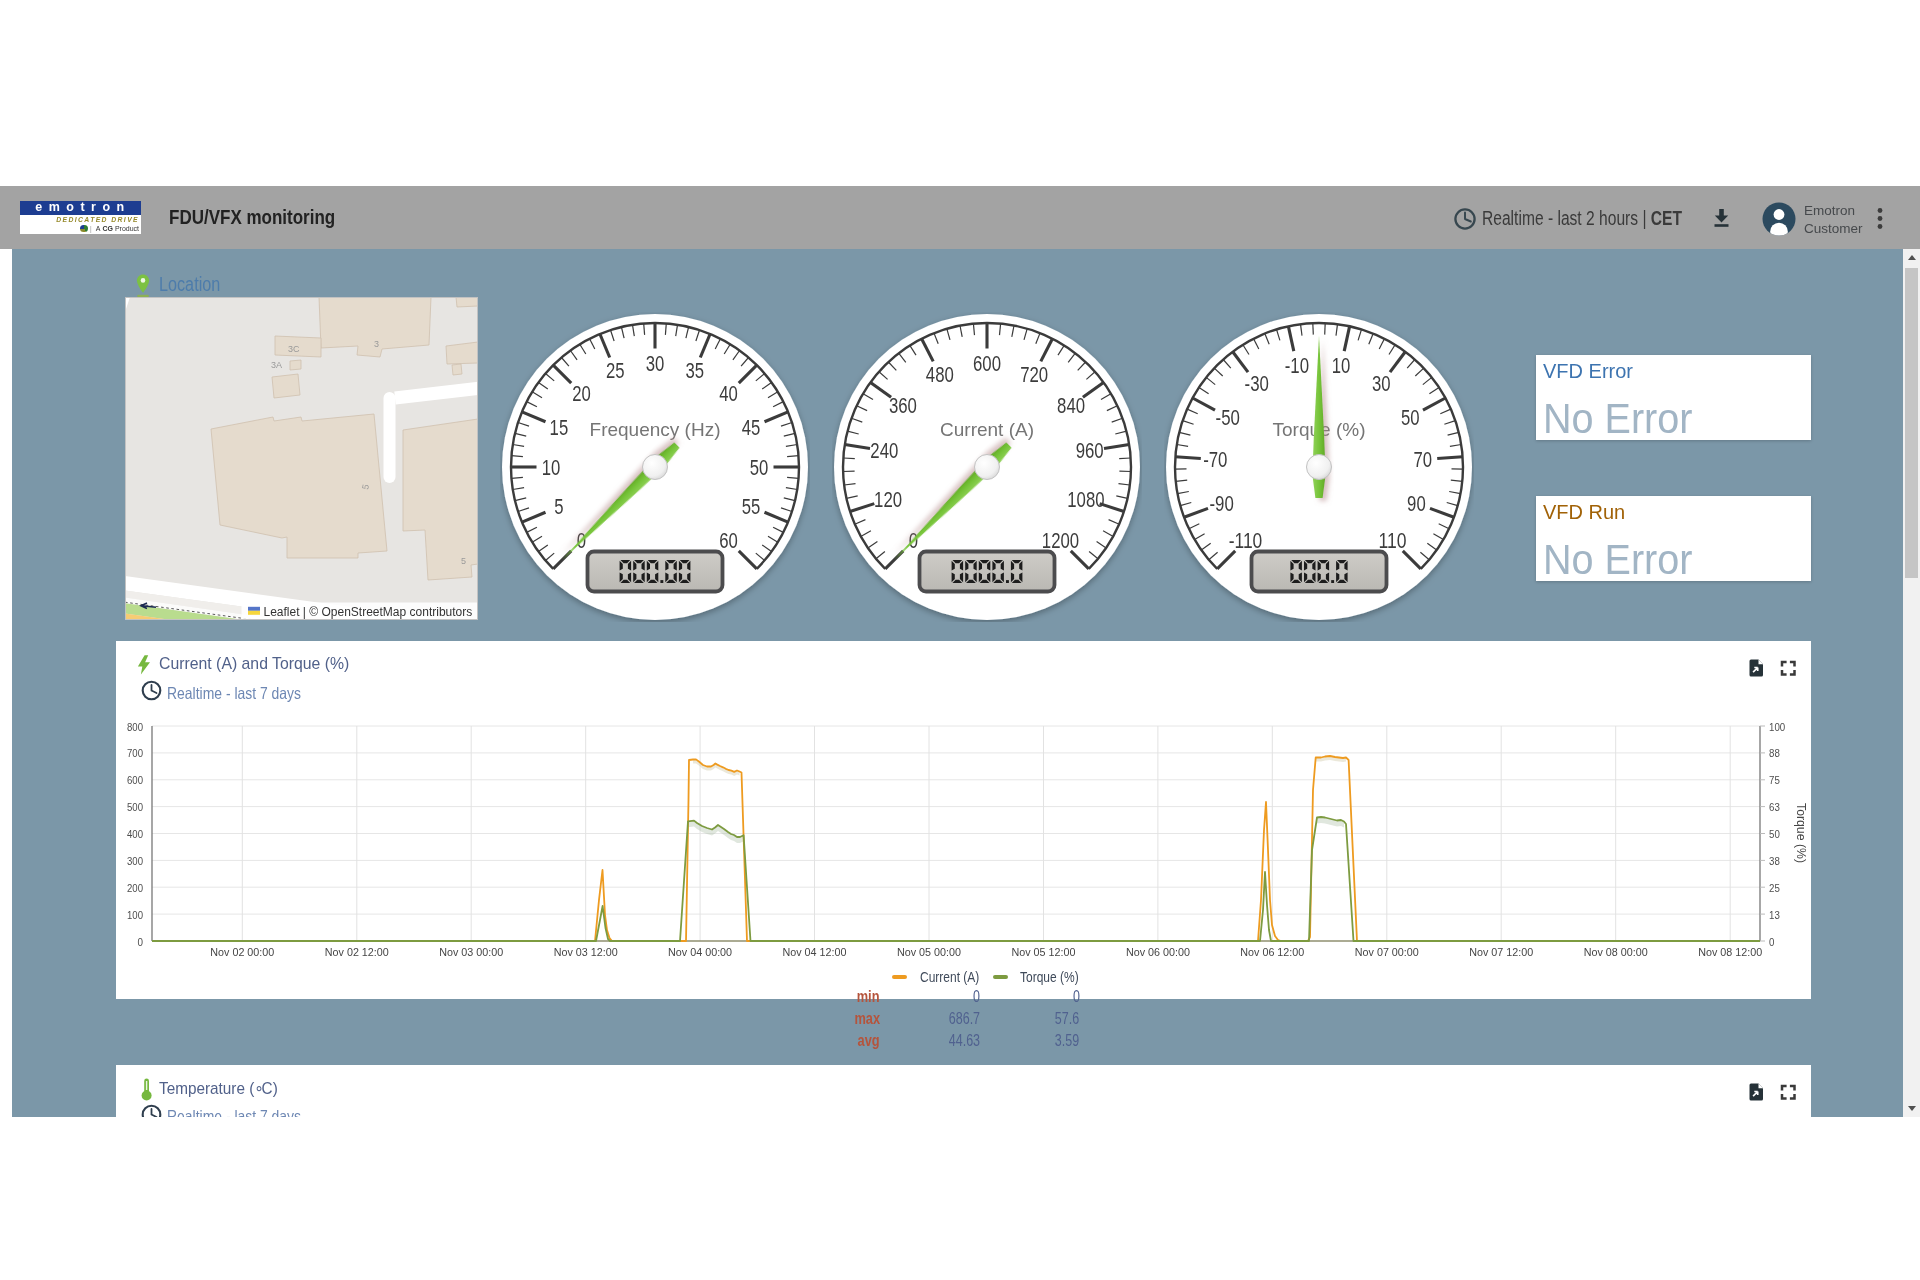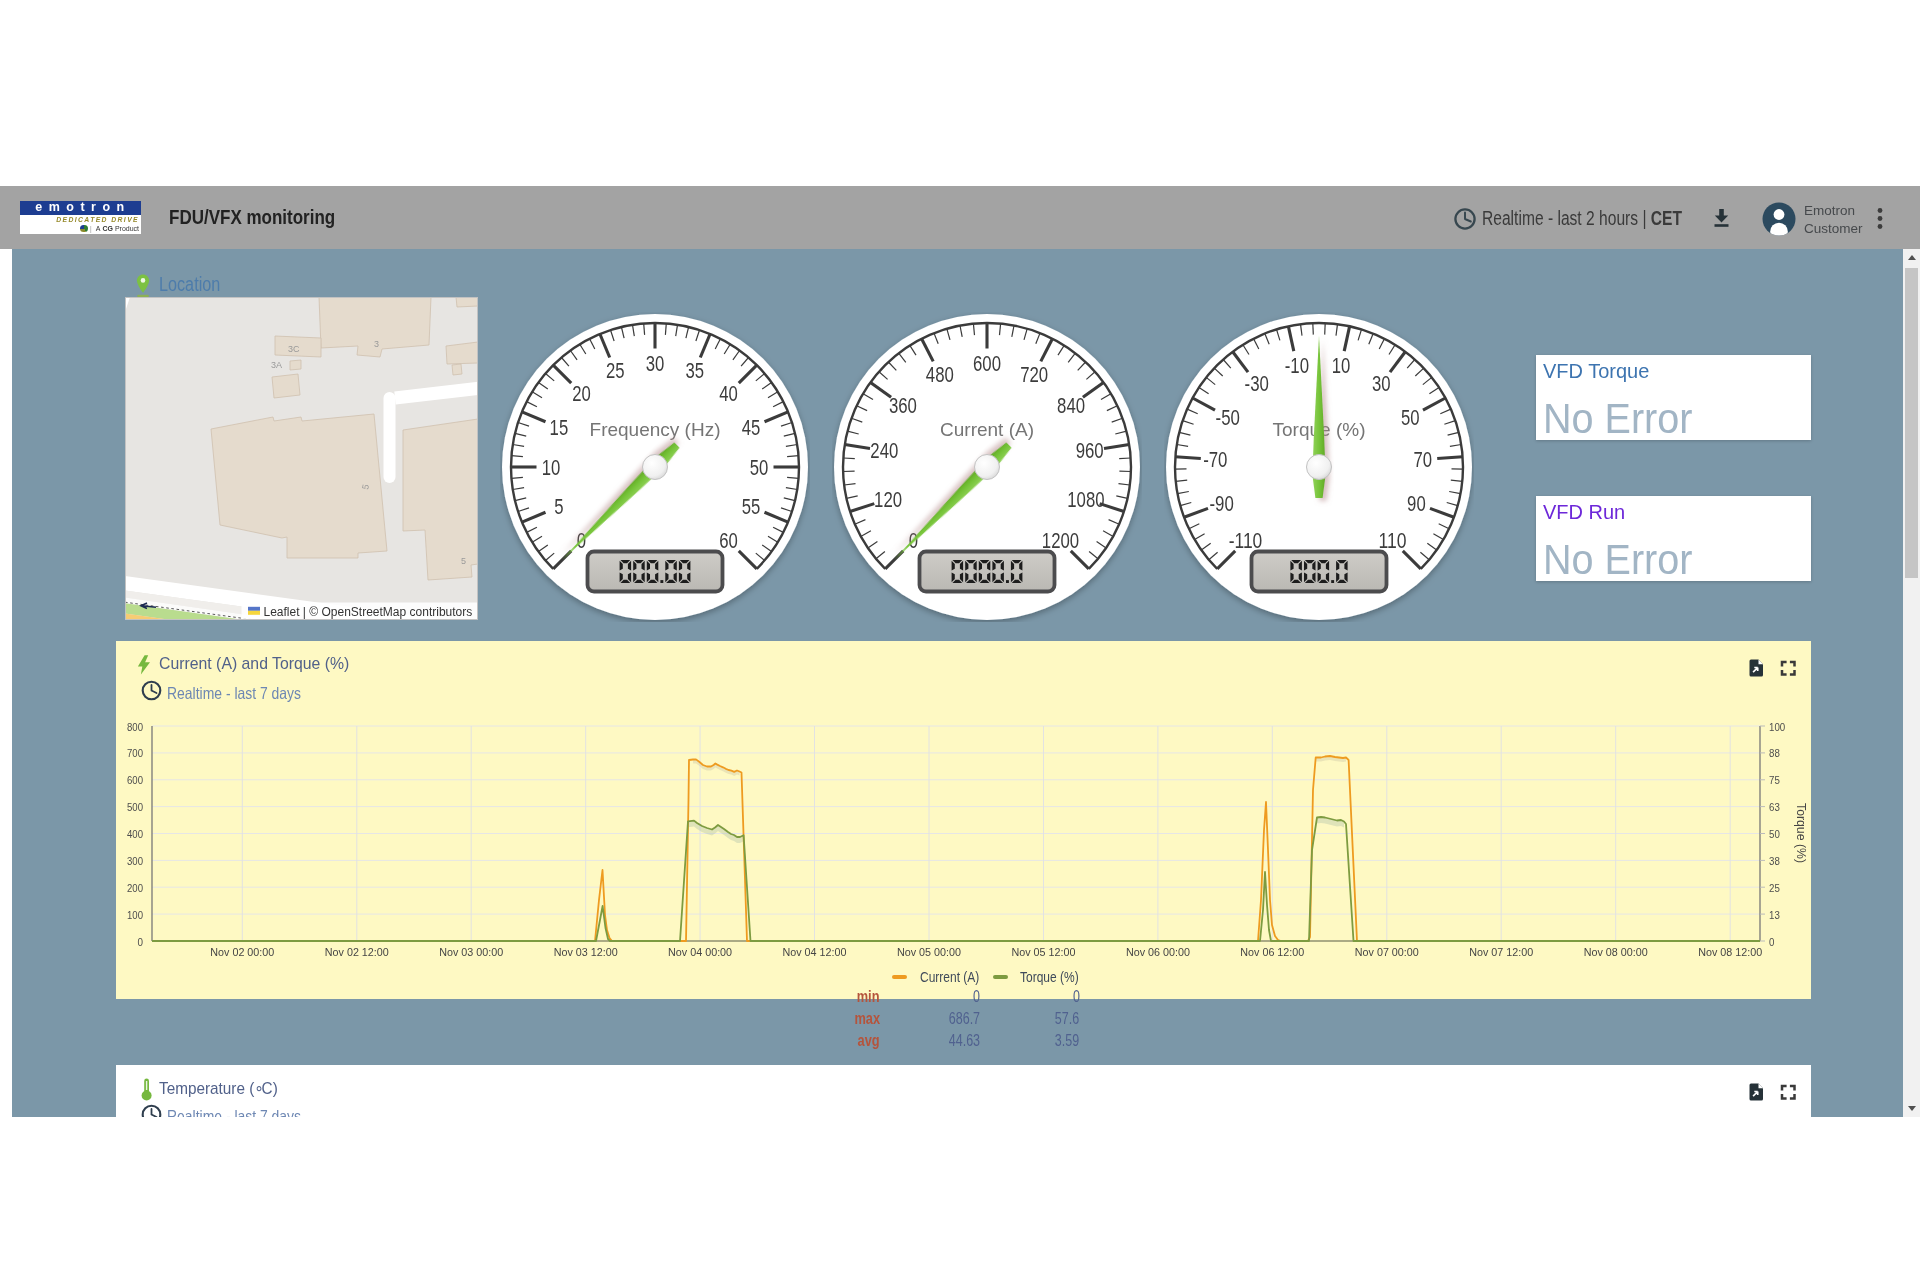--- a/index.html
+++ b/index.html
@@ -394,28 +394,28 @@
         <path d="M140.85,248.00 H150.65 L147.45,251.20 H144.05 Z M151.50,248.85 V258.60 L148.30,256.85 V252.05 Z M140.00,248.85 V258.60 L143.20,256.85 V252.05 Z M140.00,260.40 L143.20,262.15 V267.05 L140.00,270.15 Z M151.50,260.40 V270.15 L148.30,267.05 V262.15 Z M144.05,267.80 H147.45 L150.65,271.00 H140.85 Z" fill="#1d1d1d"></path>
         <path d="M154.45,248.00 H164.25 L161.05,251.20 H157.65 Z M165.10,248.85 V258.60 L161.90,256.85 V252.05 Z M153.60,248.85 V258.60 L156.80,256.85 V252.05 Z M153.60,260.40 L156.80,262.15 V267.05 L153.60,270.15 Z M165.10,260.40 V270.15 L161.90,267.05 V262.15 Z M157.65,267.80 H161.05 L164.25,271.00 H154.45 Z" fill="#1d1d1d"></path>
         <rect x="167.2" y="268.1" width="2.9" height="2.9" fill="#1d1d1d"></rect>
         <path d="M172.95,248.00 H182.75 L179.55,251.20 H176.15 Z M183.60,248.85 V258.60 L180.40,256.85 V252.05 Z M172.10,248.85 V258.60 L175.30,256.85 V252.05 Z M172.10,260.40 L175.30,262.15 V267.05 L172.10,270.15 Z M183.60,260.40 V270.15 L180.40,267.05 V262.15 Z M176.15,267.80 H179.55 L182.75,271.00 H172.95 Z" fill="#1d1d1d"></path>
         <g transform="translate(155.0,155.0) rotate(0.0)" filter="url(#gcns)">
           <polygon points="0,-131 5.2,-30 6.6,8 3.6,31 -3.6,31 -6.6,8 -5.2,-30" fill="url(#gcng)"></polygon>
         </g>
         <circle cx="155.0" cy="155.0" r="12.5" fill="url(#gcpv)" stroke="#c2c2c2" stroke-width="1"></circle>
       </svg></div>
 <div class="abs" style="left:1524px;top:106px;width:275px;height:85px;background:#fff;box-shadow:0 1px 3px rgba(0,0,0,0.2)">
-<div class="abs" style="left:7px;top:5.5px;font-size:20px;line-height:20px;color:#3d74b0">VFD Torque</div>
+<div class="abs" style="left:7px;top:5.5px;font-size:20px;line-height:20px;color:#3d74b0">VFD Error</div>
 <div class="abs sx" style="left:7px;top:42px;font-size:43px;line-height:43px;color:#a2b5c5;transform:scaleX(0.92)">No Error</div>
 </div>
 <div class="abs" style="left:1524px;top:247px;width:275px;height:85px;background:#fff;box-shadow:0 1px 3px rgba(0,0,0,0.2)">
-<div class="abs" style="left:7px;top:5.5px;font-size:20px;line-height:20px;color:#6d28d9">VFD Run</div>
+<div class="abs" style="left:7px;top:5.5px;font-size:20px;line-height:20px;color:#a16207">VFD Run</div>
 <div class="abs sx" style="left:7px;top:42px;font-size:43px;line-height:43px;color:#a2b5c5;transform:scaleX(0.92)">No Error</div>
 </div>
-<div class="abs" style="left:103.5px;top:392px;width:1695.5px;height:358px;background:#fef9c3">
+<div class="abs" style="left:103.5px;top:392px;width:1695.5px;height:358px;background:#ffffff">
 <svg style="position:absolute;left:21.5px;top:14px" width="14" height="20" viewBox="0 0 14 20">
         <path d="M7.6,0.3 L0.9,11.4 H5.3 L3.9,19.6 L13,7.2 H8.1 L11.2,0.3 Z" fill="#76b83f"></path>
       </svg>
 <div class="abs sx" style="left:43.5px;top:14px;font-size:17px;line-height:17px;color:#51618a;transform:scaleX(0.93)">Current (A) and Torque (%)</div>
 <svg class="abs" style="left:25px;top:39px" width="21" height="21" viewBox="0 0 21 21">
         <circle cx="10.5" cy="10.5" r="8.8" fill="none" stroke="#2f3e4e" stroke-width="2.1"></circle>
         <path d="M10.5,10.5 L10.5,4.8999999999999995 M10.5,10.5 L15.5,13.0" stroke="#2f3e4e" stroke-width="1.785" fill="none" stroke-linecap="round"></path>
       </svg>
 <div class="abs sx" style="left:51.5px;top:43.7px;font-size:16.5px;line-height:16.5px;color:#6d87b3;transform:scaleX(0.845)">Realtime - last 7 days</div>
 <svg style="position:absolute;left:1633px;top:18px" width="60" height="20" viewBox="0 0 60 20">

